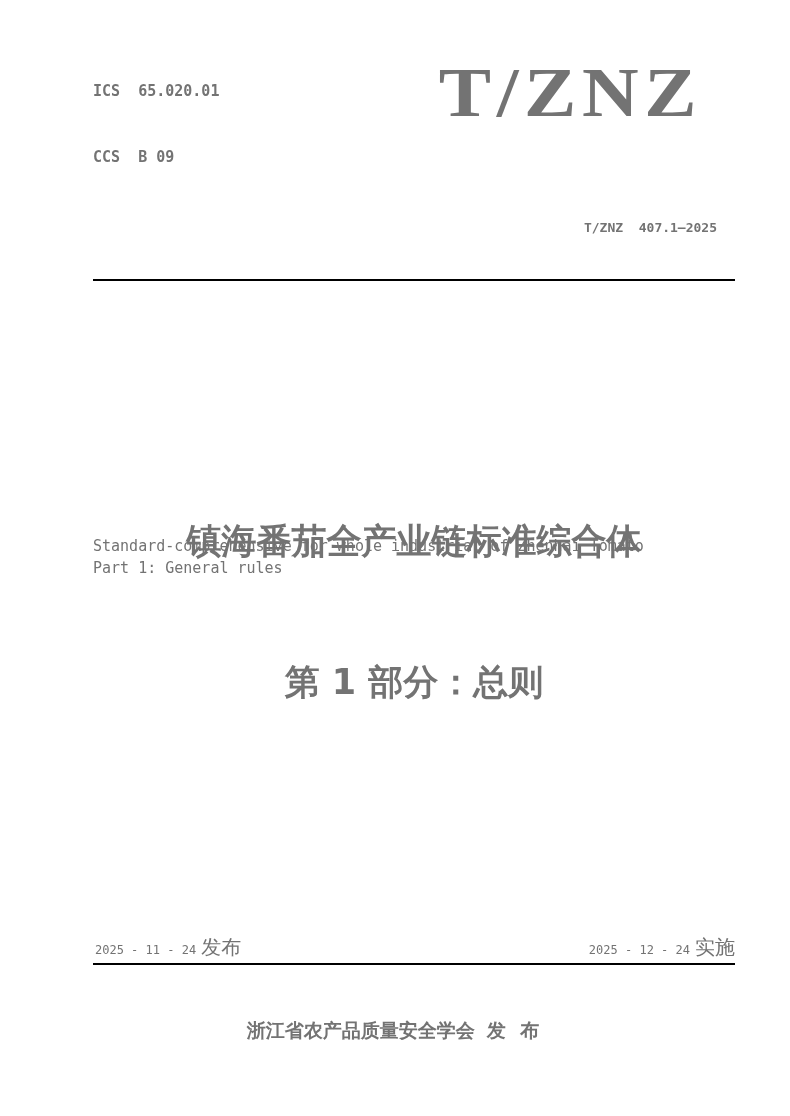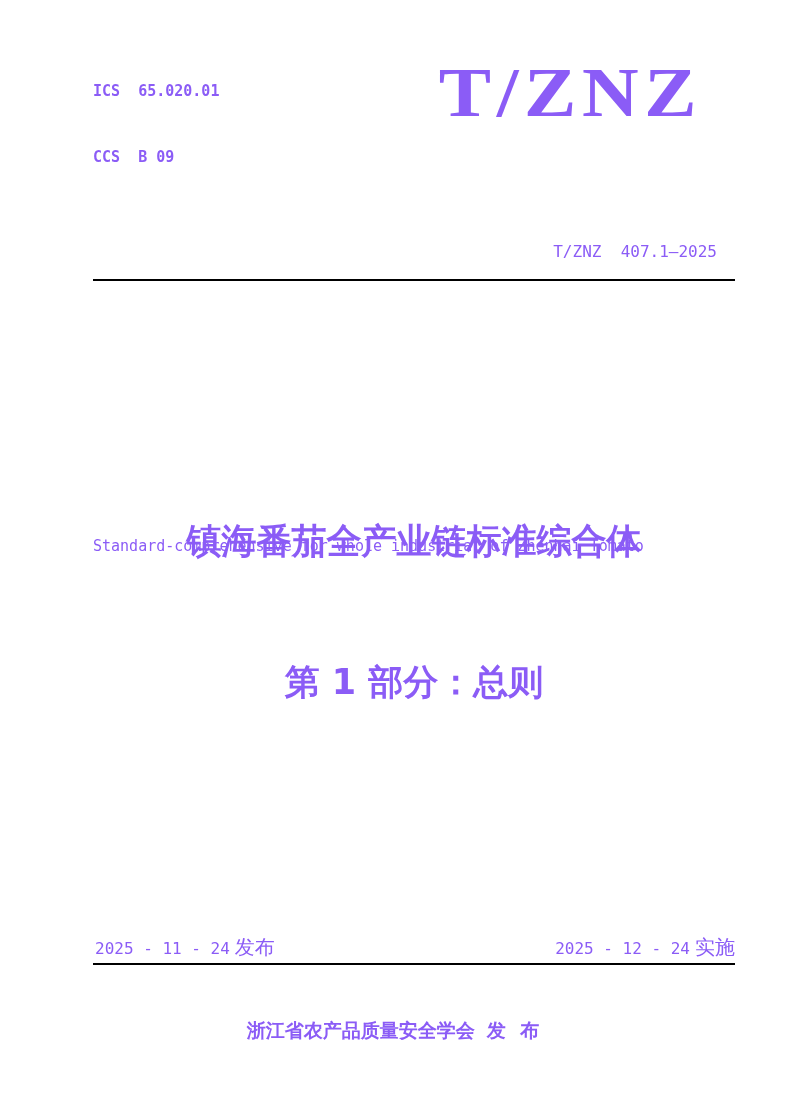--- a/index.html
+++ b/index.html
@@ -2,21 +2,21 @@
 <html><head>
 <meta charset="utf-8">
 <style>
   * { margin: 0; padding: 0; box-sizing: border-box; }
   html, body { background: #ffffff; }
   .page {
     position: relative;
     width: 790px;
     height: 1116px;
     background: #ffffff;
-    color: #8b5cf6;
+    color: #737373;
     font-family: "DejaVu Sans", sans-serif;
     overflow: hidden;
   }
 
   .codes {
     position: absolute;
     left: 93px;
     top: 36px;
     font-family: "DejaVu Sans Mono", monospace;
     font-size: 15px;
@@ -48,25 +48,24 @@
     letter-spacing: 6px;
     line-height: 40px;
     white-space: nowrap;
   }
 
   .std-number {
     position: absolute;
     right: 73px;
     top: 215px;
     font-family: "DejaVu Sans Mono", monospace;
-    font-size: 16px;
-    font-weight: 400;
+    font-size: 13px;
+    font-weight: 700;
     line-height: 26px;
     white-space: pre;
-    margin-top: 24px;
   }
 
   .rule {
     position: absolute;
     left: 93px;
     width: 642px;
     height: 2px;
     background: #000000;
   }
   .rule-top { top: 279px; }
@@ -103,21 +102,21 @@
     right: 55px;
     top: 934px;
     height: 28px;
     display: flex;
     justify-content: space-between;
     align-items: baseline;
   }
   .date-item { white-space: pre; }
   .date-item .date {
     font-family: "DejaVu Sans Mono", monospace;
-    font-size: 16px;
+    font-size: 12px;
     font-weight: 500;
   }
   .date-item .date-label {
     font-size: 20px;
     font-weight: 500;
     margin-left: 5px;
     margin-top: 44px;
   }
 
   .publisher-row {
@@ -152,20 +151,21 @@
 
   <div class="rule rule-top"></div>
 
   <div class="title-zh">
     <div>镇海番茄全产业链标准综合体</div>
     <div>第 1 部分：总则</div>
   </div>
 
   <div class="title-en">
     <div>Standard-comprehensive for whole industrial of Zhenhai Tomato</div>
+    <div>Part 1: General rules</div>
   </div>
 
   <div class="date-row">
     <div class="date-item"><span class="date">2025 - 11 - 24</span><span class="date-label">发布</span></div>
     <div class="date-item"><span class="date">2025 - 12 - 24</span><span class="date-label">实施</span></div>
   </div>
 
   <div class="rule rule-bottom"></div>
 
   <div class="publisher-row">

